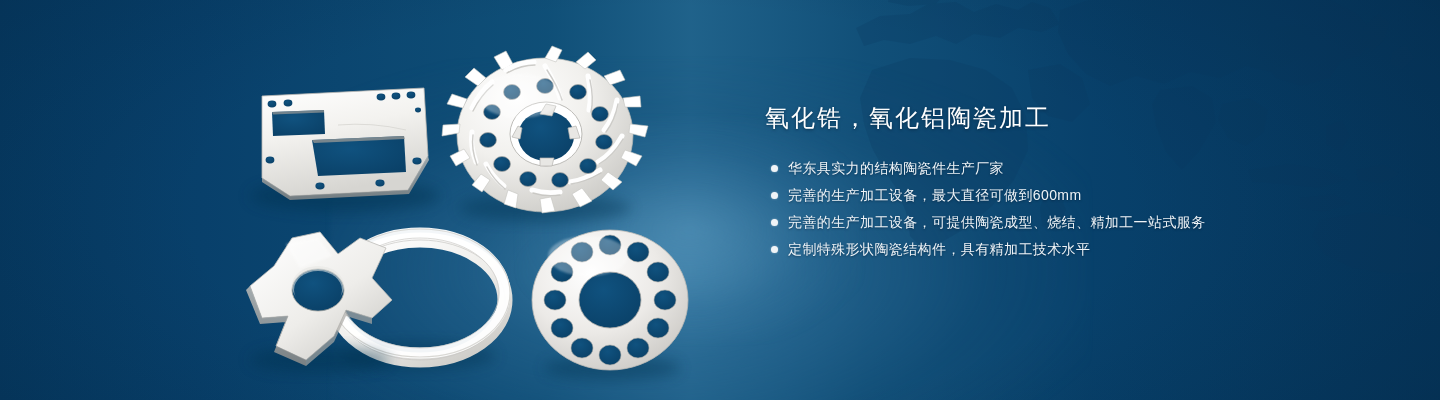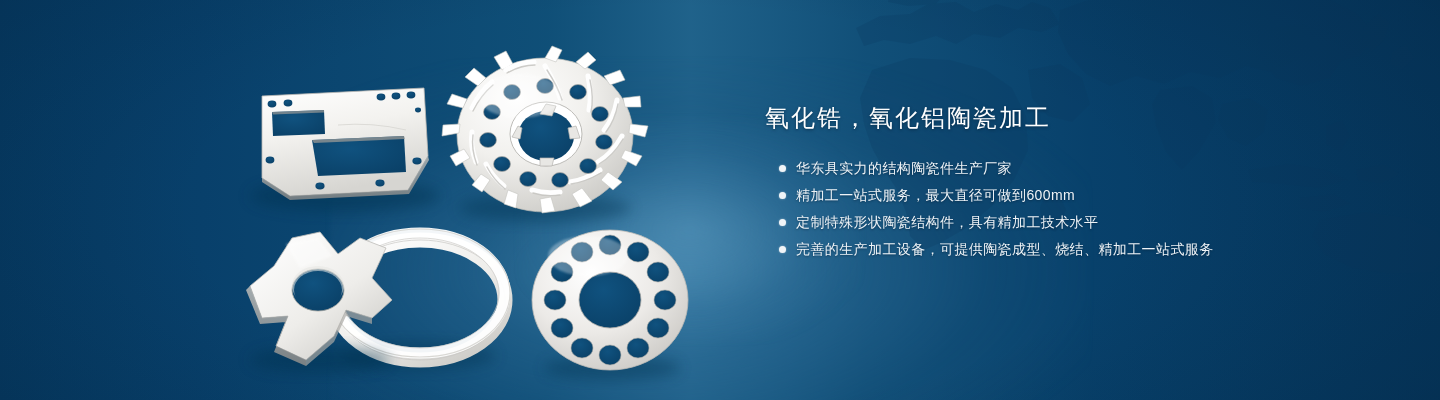--- a/index.html
+++ b/index.html
@@ -74,21 +74,21 @@
   .headline{
     color:#ffffff;
     font-size:24px;
     letter-spacing:2px;
     line-height:1.2;
     margin:0 0 26px 0;
     font-weight:400;
     text-shadow:0 1px 3px rgba(2,26,48,.55);
     white-space:nowrap;
   }
-  .bullets{list-style:none;margin:12px;padding:0;}
+  .bullets{list-style:none;margin:4px;padding:0;}
   .bullet{
     display:flex;align-items:flex-start;
     margin-bottom:9px;
   }
   .bullet:last-child{margin-bottom:0;}
   .dot{
     flex:0 0 auto;
     width:7px;height:7px;border-radius:50%;
     background:#f0f4f7;
     margin:6px 10px 0 2px;
@@ -351,26 +351,26 @@
 
   <div class="copy">
     <h1 class="headline">氧化锆，氧化铝陶瓷加工</h1>
     <ul class="bullets">
       <li class="bullet">
         <span class="dot"></span>
         <span class="btext">华东具实力的结构陶瓷件生产厂家</span>
       </li>
       <li class="bullet">
         <span class="dot"></span>
-        <span class="btext">精加工一站式服务，最大直径可做到600mm</span>
+        <span class="btext">完善的生产加工设备，最大直径可做到600mm</span>
+      </li>
+      <li class="bullet">
+        <span class="dot"></span>
+        <span class="btext">完善的生产加工设备，可提供陶瓷成型、烧结、精加工一站式服务</span>
       </li>
       <li class="bullet">
         <span class="dot"></span>
         <span class="btext">定制特殊形状陶瓷结构件，具有精加工技术水平</span>
       </li>
-      <li class="bullet">
-        <span class="dot"></span>
-        <span class="btext">完善的生产加工设备，可提供陶瓷成型、烧结、精加工一站式服务</span>
-      </li>
     </ul>
   </div>
 
 </div>
 
 </body></html>

